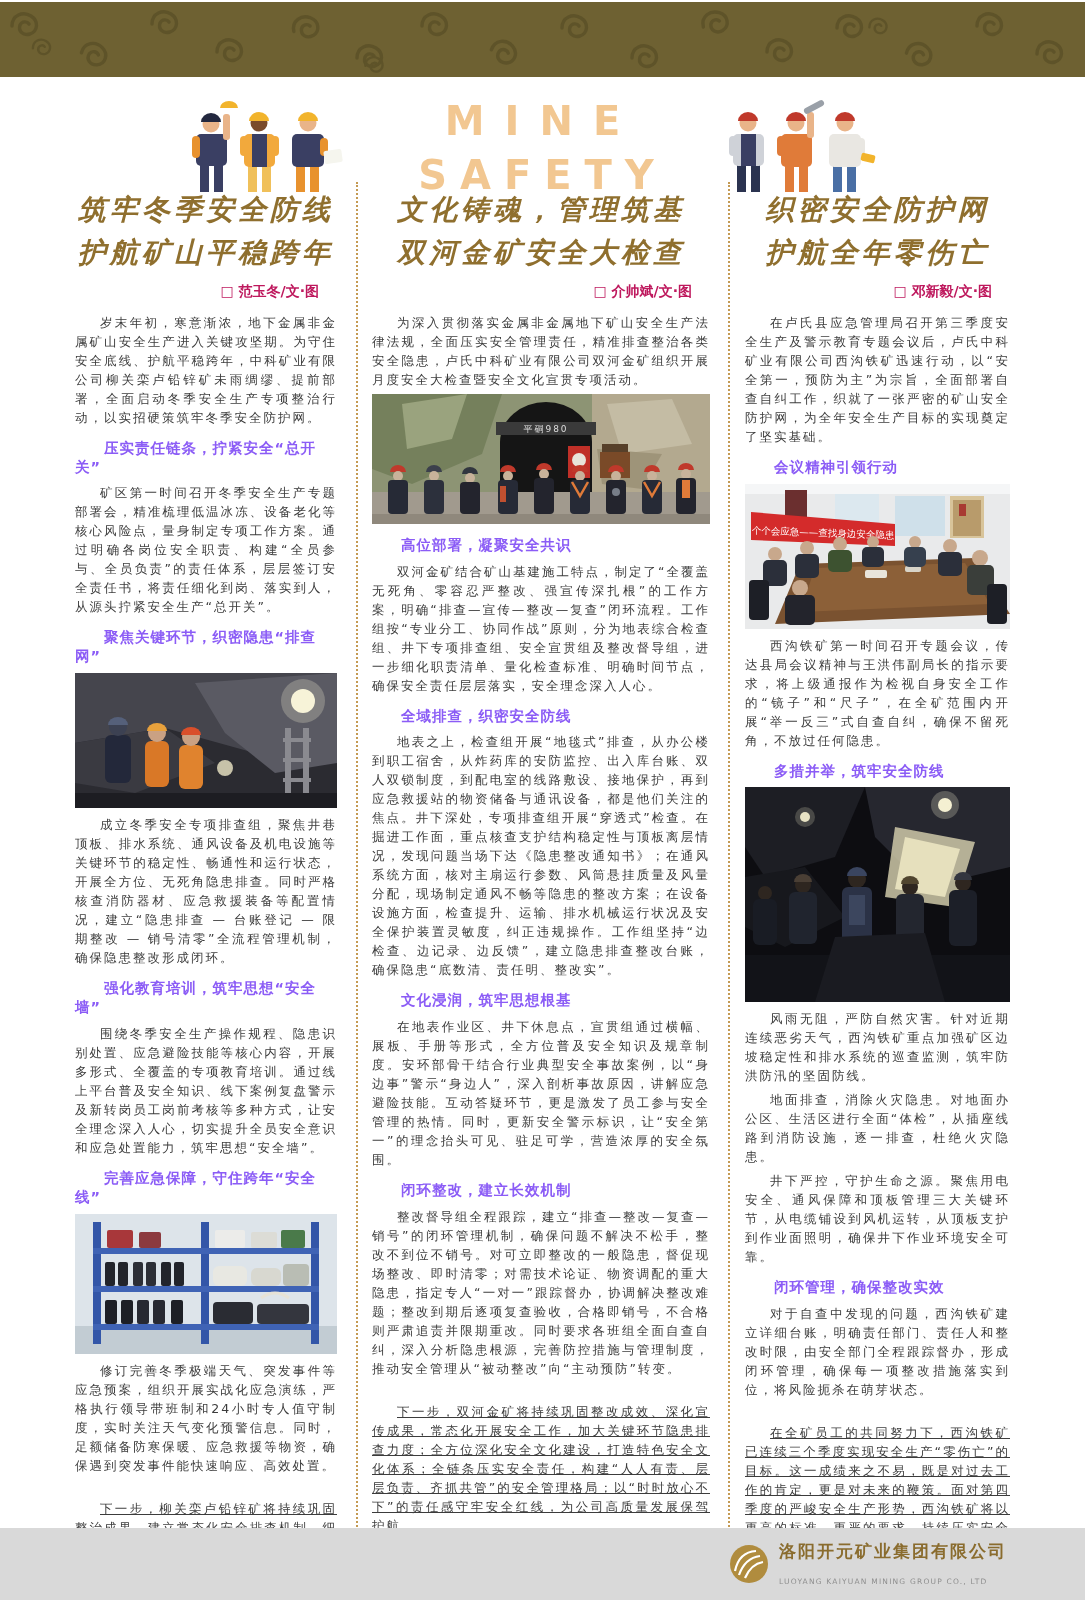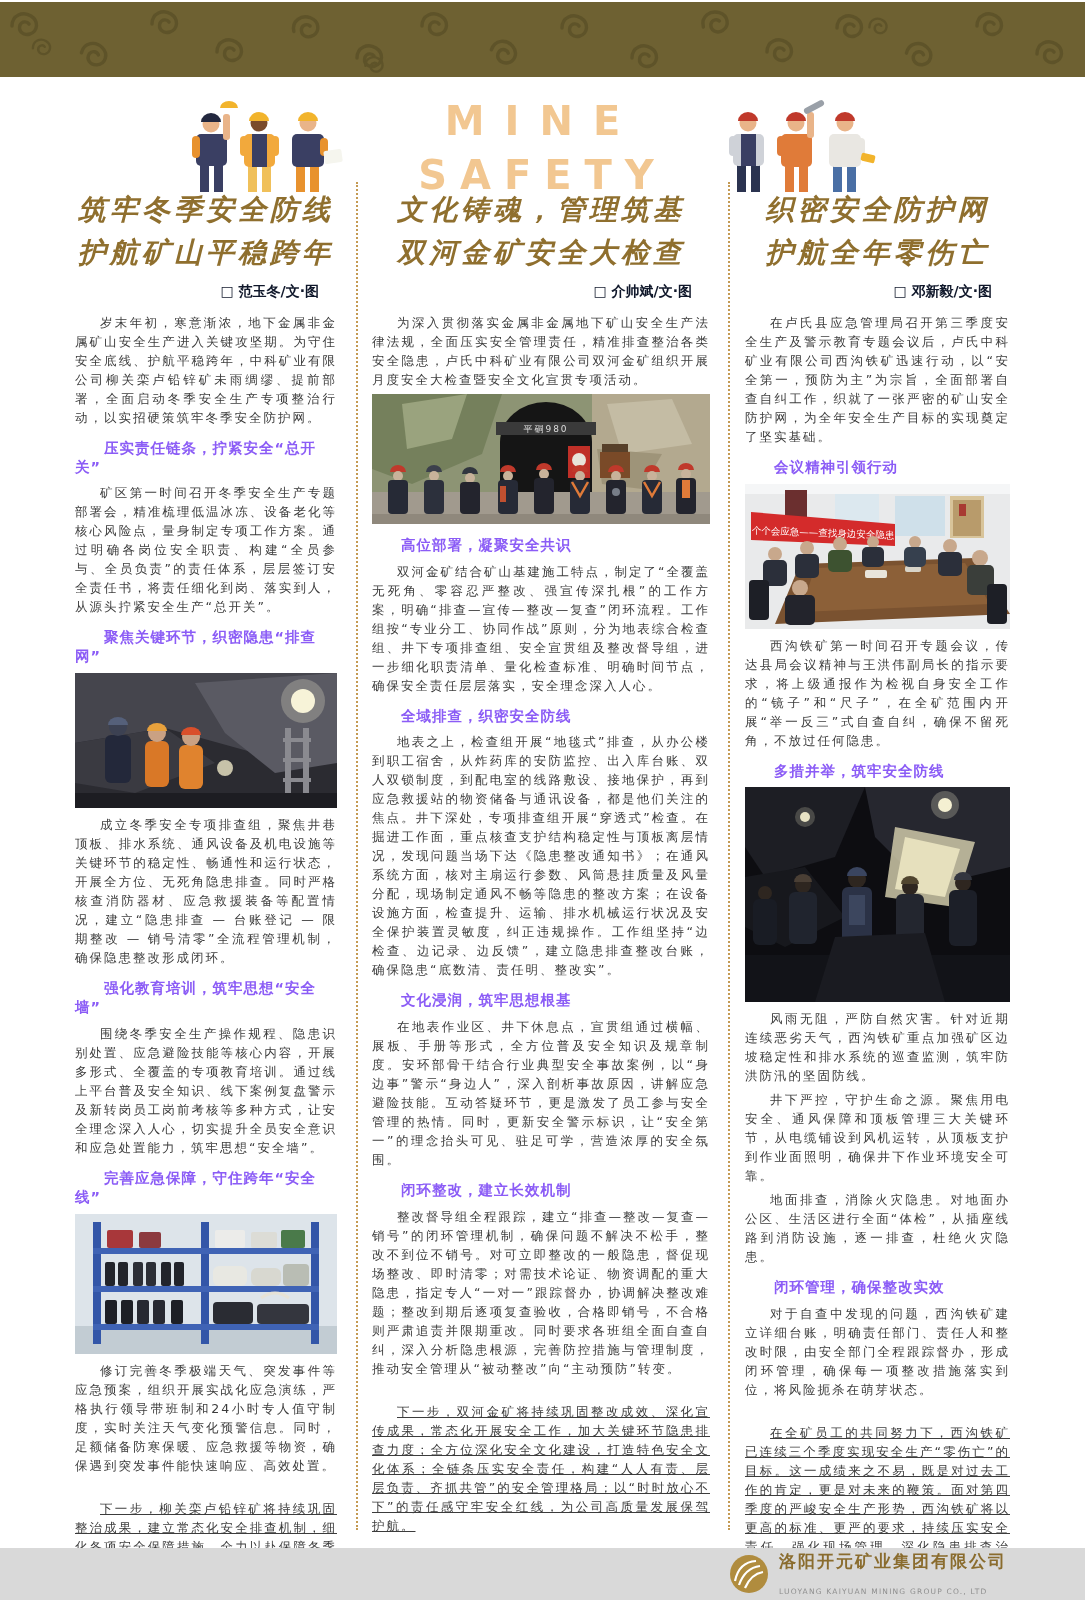--- a/index.html
+++ b/index.html
@@ -27,29 +27,29 @@
   .col{box-sizing:border-box;}
   .col.c1{width:262px;}
   .col.c2{width:338px;}
   .col.c3{width:265px;}
   .vsep{position:absolute;top:4px;height:1348px;border-left:2px dotted #c49a53;width:0;}
   .vsep.s1{left:281px;}
   .vsep.s2{left:653px;}
   .art-title{margin:10px 0 4px;text-align:center;font-family:"DejaVu Serif","Liberation Serif",serif;
     font-style:italic;font-weight:bold;color:#8f6f2e;font-size:28px;letter-spacing:4px;line-height:1.55;}
   .art-title .tl{display:block;white-space:nowrap;}
-  .byline{text-align:right;padding-right:18px;font-size:14px;font-weight:bold;color:#0f172a;margin:8px 0 12px;}
+  .byline{text-align:right;padding-right:18px;font-size:14px;font-weight:bold;color:#be185d;margin:8px 0 12px;}
   .sec-h{font-size:14.5px;font-weight:bold;color:#8b5cf6;margin:12px 0 7px;text-indent:2em;letter-spacing:1px;line-height:1.3;}
   .body-p{font-size:12.5px;color:#3c3c3c;line-height:1.52;letter-spacing:2px;
     text-align:justify;text-indent:2em;margin:0 0 5px;}
   .gap-top{margin-top:24px;text-decoration:underline;}
   figure.photo{margin:5px 0 7px;width:100%;line-height:0;}
   figure.photo svg{display:block;width:100%;height:auto;}
   
-  .footer{position:absolute;left:0;bottom:0;width:1085px;height:52px;background:#d9d9d9;
+  .footer{position:absolute;left:0;bottom:0;width:1085px;height:72px;background:#d9d9d9;
     display:flex;align-items:center;justify-content:flex-end;padding-right:78px;box-sizing:border-box;gap:10px;}
   .f-cn{font-size:17px;font-weight:bold;color:#8a6c2e;letter-spacing:2px;line-height:1.1;}
   .f-en{font-size:7.5px;color:#8f8f8f;letter-spacing:1.2px;margin-top:16px;}
 </style>
 </head>
 <body>
 
 <svg class="band" viewBox="0 0 1085 75" preserveAspectRatio="none">
   <rect x="0" y="0" width="1085" height="75" fill="#6e6132"></rect>
   <defs>
@@ -386,22 +386,22 @@
             <path d="M209 93 a9 8 0 0 1 18 0 z" fill="#33363f"></path>
             <rect x="204" y="103" width="28" height="56" rx="6" fill="#1c1f28"></rect>
           <circle cx="20" cy="106" r="7" fill="#2e2620"></circle>
             <rect x="8" y="112" width="24" height="46" rx="6" fill="#191c24"></rect>
         </g>
         <rect x="0" y="168" width="265" height="47" fill="#121318"></rect>
         <polygon points="90,150 180,146 200,215 70,215" fill="#1a1b21"></polygon>
       </svg>
     </figure>
     <p class="body-p">风雨无阻，严防自然灾害。针对近期连续恶劣天气，西沟铁矿重点加强矿区边坡稳定性和排水系统的巡查监测，筑牢防洪防汛的坚固防线。</p>
+    <p class="body-p">地面排查，消除火灾隐患。对地面办公区、生活区进行全面“体检”，从插座线路到消防设施，逐一排查，杜绝火灾隐患。</p>
     <p class="body-p">井下严控，守护生命之源。聚焦用电安全、通风保障和顶板管理三大关键环节，从电缆铺设到风机运转，从顶板支护到作业面照明，确保井下作业环境安全可靠。</p>
-    <p class="body-p">地面排查，消除火灾隐患。对地面办公区、生活区进行全面“体检”，从插座线路到消防设施，逐一排查，杜绝火灾隐患。</p>
     <h3 class="sec-h">闭环管理，确保整改实效</h3>
     <p class="body-p">对于自查中发现的问题，西沟铁矿建立详细台账，明确责任部门、责任人和整改时限，由安全部门全程跟踪督办，形成闭环管理，确保每一项整改措施落实到位，将风险扼杀在萌芽状态。</p>
     <p class="body-p gap-top">在全矿员工的共同努力下，西沟铁矿已连续三个季度实现安全生产“零伤亡”的目标。这一成绩来之不易，既是对过去工作的肯定，更是对未来的鞭策。面对第四季度的严峻安全生产形势，西沟铁矿将以更高的标准、更严的要求，持续压实安全责任，强化现场管理，深化隐患排查治理，全力以赴确保全年“零伤亡”目标的实现，为公司稳健发展贡献西沟力量！</p>
   </section>
 </div>
 
 <div class="footer">
   <svg width="40" height="40" viewBox="0 0 40 40">
     <circle cx="20" cy="20" r="19" fill="#b08c3e"></circle>
     <path d="M6 27 Q10 8 27 7" stroke="#ffffff" stroke-width="2.2" fill="none"></path>

